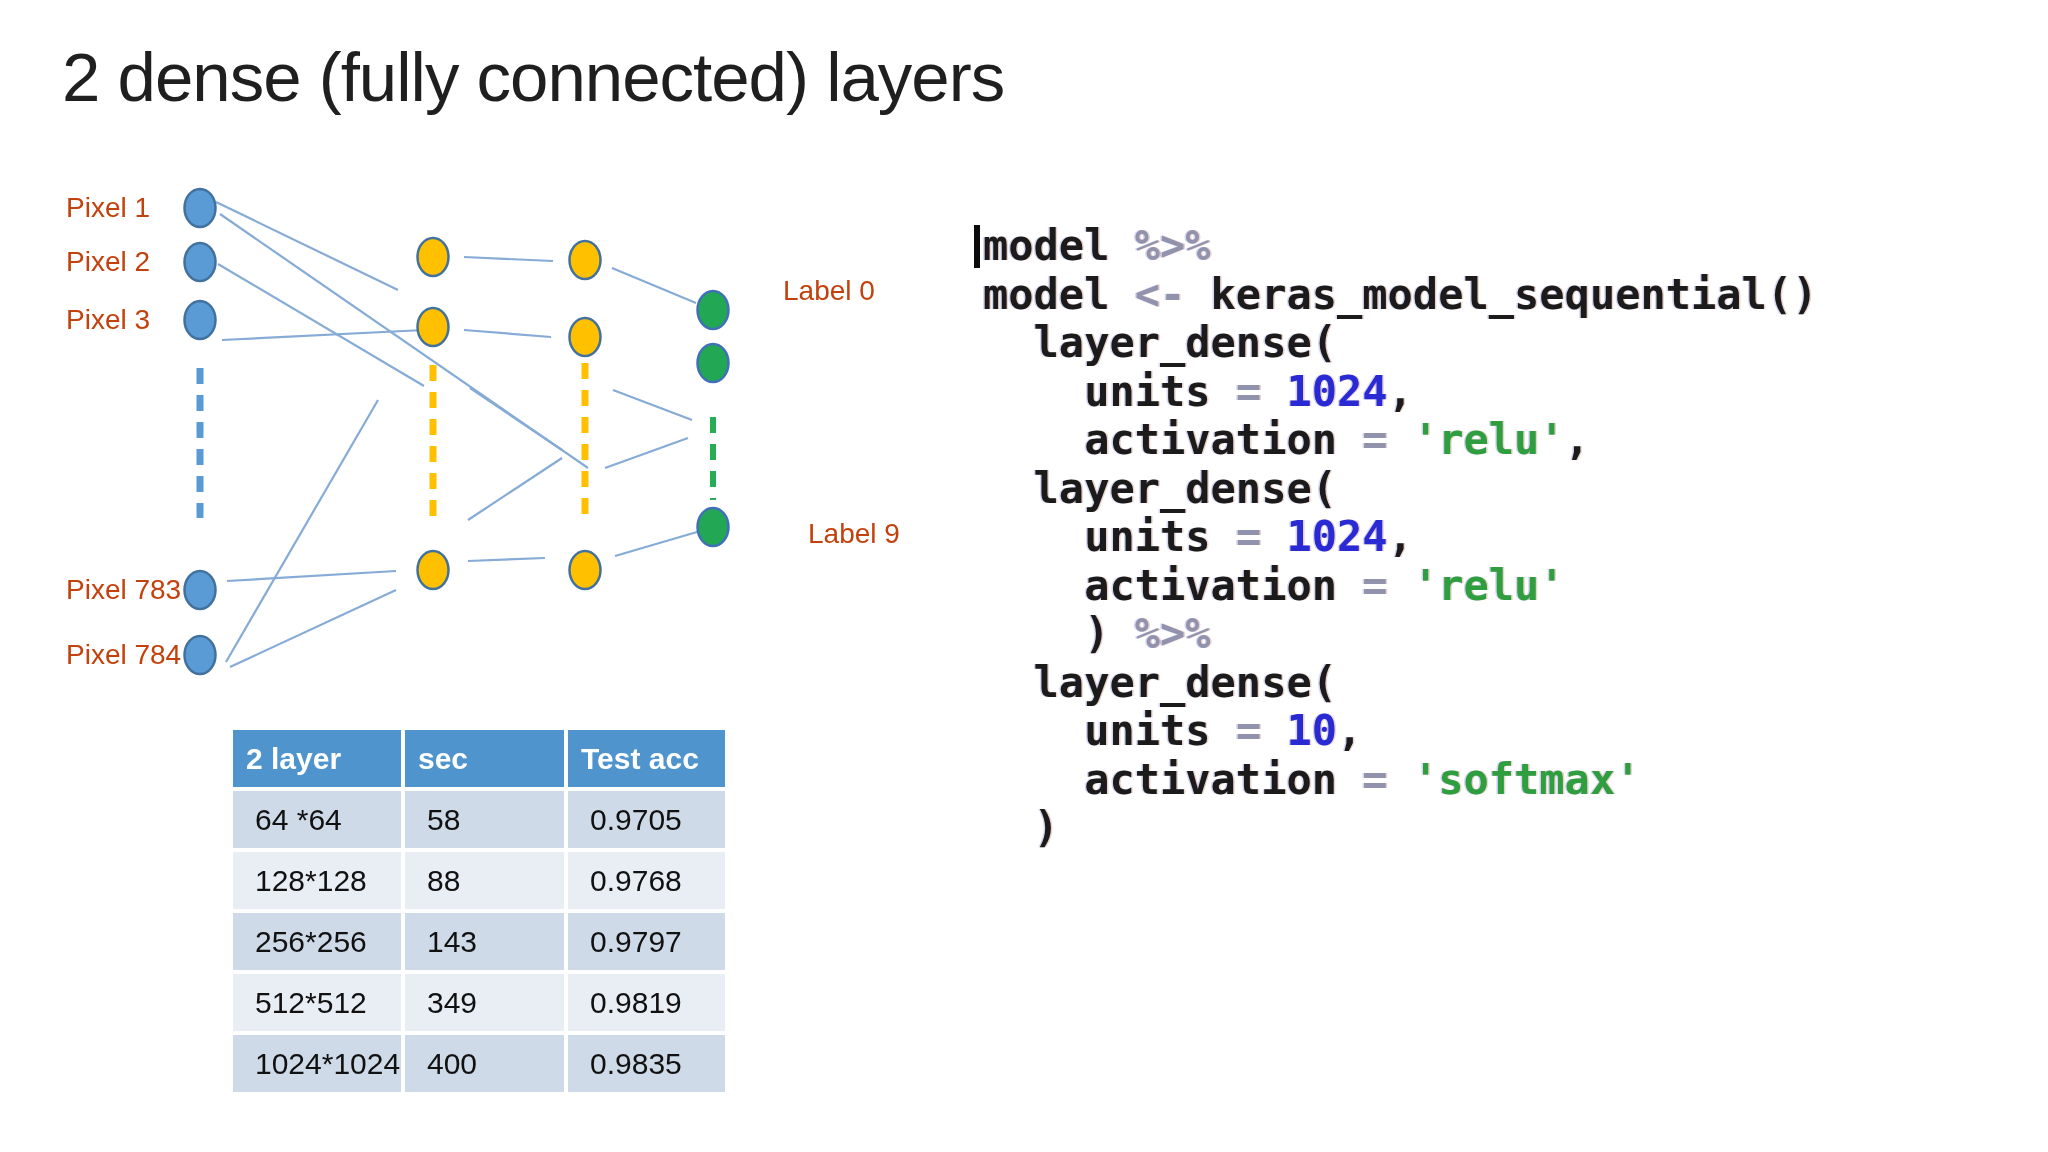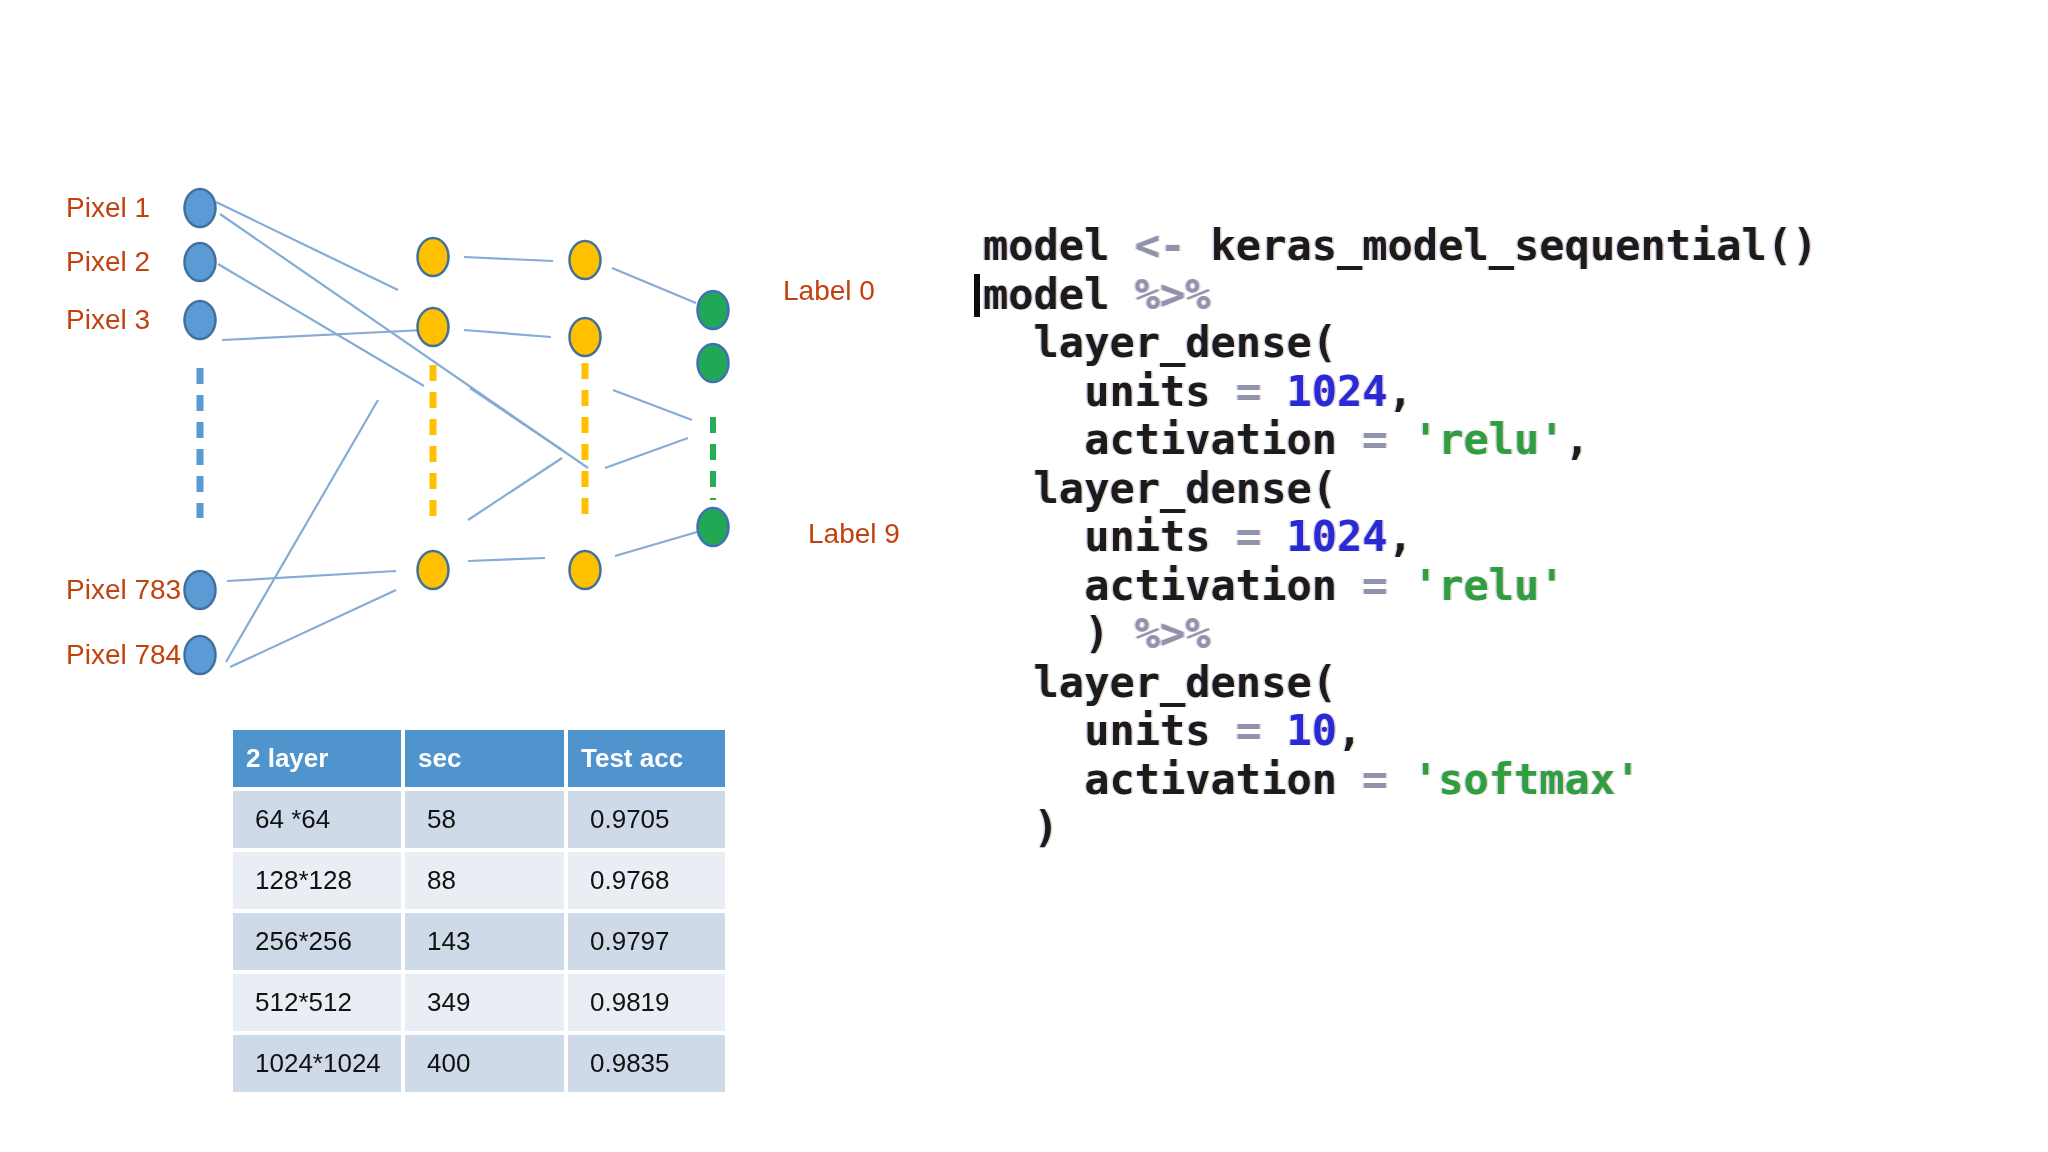--- a/index.html
+++ b/index.html
@@ -5,41 +5,42 @@
   html,body{margin:0;padding:0;background:#777;}
   .slide{position:relative;width:2048px;height:1152px;background:#ffffff;overflow:hidden;
          font-family:"Liberation Sans",sans-serif;}
   .title{position:absolute;left:62px;top:38px;font-size:69px;font-weight:400;
          color:#1f1f1f;letter-spacing:-1px;white-space:nowrap;}
   
   #net-svg{position:absolute;left:0;top:0;width:2048px;height:1152px;}
   .node-label{position:absolute;transform:translateY(-50%);font-size:28px;color:#c2410c;white-space:nowrap;}
   
   .results{position:absolute;left:229px;top:726px;border-collapse:separate;border-spacing:4px;
-           font-size:26px;color:#111;}
+           font-size:30px;color:#111;}
   .results th{background:var(--th-bg);color:#ffffff;font-weight:bold;text-align:left;
               height:57px;padding:0 0 0 13px;}
   .results td{height:57px;padding:0 0 0 22px;font-weight:400;}
   .results tr.odd td{background:var(--row-odd);}
   .results tr.even td{background:var(--row-even);margin-top:47px;}
   
   .code{position:absolute;left:983px;top:222px;font-family:"DejaVu Sans Mono",monospace;
         font-weight:700;font-size:42px;color:var(--code-text);
         text-shadow:1.5px 0 0 rgba(160,60,40,.22),-1.5px 0 0 rgba(70,70,200,.22);}
   .cl{position:relative;height:48.5px;line-height:48.5px;white-space:pre;}
   .tok-op{color:var(--code-op);}
   .tok-num{color:var(--code-num);}
   .tok-str{color:var(--code-str);}
   .cursor{position:absolute;left:-9px;top:3px;width:6px;height:43px;background:#0b0b0b;text-shadow:none;}
 </style>
 </head>
 <body>
 
 <div class="slide">
 
+  <div class="title">2 dense (fully connected) layers</div>
 
   <svg id="net-svg" viewBox="0 0 2048 1152" xmlns="http://www.w3.org/2000/svg">
       <line x1="216" y1="202" x2="398" y2="290" stroke="#85abd6" stroke-width="2.2"></line>
       <line x1="220" y1="214" x2="588" y2="468" stroke="#85abd6" stroke-width="2.2"></line>
       <line x1="218" y1="264" x2="424" y2="386" stroke="#85abd6" stroke-width="2.2"></line>
       <line x1="222" y1="340" x2="424" y2="330" stroke="#85abd6" stroke-width="2.2"></line>
       <line x1="227" y1="581" x2="396" y2="571" stroke="#85abd6" stroke-width="2.2"></line>
       <line x1="226" y1="662" x2="378" y2="400" stroke="#85abd6" stroke-width="2.2"></line>
       <line x1="230" y1="667" x2="396" y2="590" stroke="#85abd6" stroke-width="2.2"></line>
       <line x1="464" y1="257" x2="553" y2="261" stroke="#85abd6" stroke-width="2.2"></line>
@@ -117,22 +118,22 @@
         </tr>
         <tr class="odd">
           <td>1024*1024</td>
           <td>400</td>
           <td>0.9835</td>
         </tr>
       </tbody>
   </table>
 
   <div class="code">
+      <div class="cl"><span class="cursor"></span><span>model </span><span class="tok-op">%&gt;%</span></div>
       <div class="cl"><span>model </span><span class="tok-op">&lt;-</span><span> keras_model_sequential()</span></div>
-      <div class="cl"><span class="cursor"></span><span>model </span><span class="tok-op">%&gt;%</span></div>
       <div class="cl"><span>  layer_dense(</span></div>
       <div class="cl"><span>    units </span><span class="tok-op">=</span><span> </span><span class="tok-num">1024</span><span>,</span></div>
       <div class="cl"><span>    activation </span><span class="tok-op">=</span><span> </span><span class="tok-str">'relu'</span><span>,</span></div>
       <div class="cl"><span>  layer_dense(</span></div>
       <div class="cl"><span>    units </span><span class="tok-op">=</span><span> </span><span class="tok-num">1024</span><span>,</span></div>
       <div class="cl"><span>    activation </span><span class="tok-op">=</span><span> </span><span class="tok-str">'relu'</span></div>
       <div class="cl"><span>    ) </span><span class="tok-op">%&gt;%</span></div>
       <div class="cl"><span>  layer_dense(</span></div>
       <div class="cl"><span>    units </span><span class="tok-op">=</span><span> </span><span class="tok-num">10</span><span>,</span></div>
       <div class="cl"><span>    activation </span><span class="tok-op">=</span><span> </span><span class="tok-str">'softmax'</span></div>

